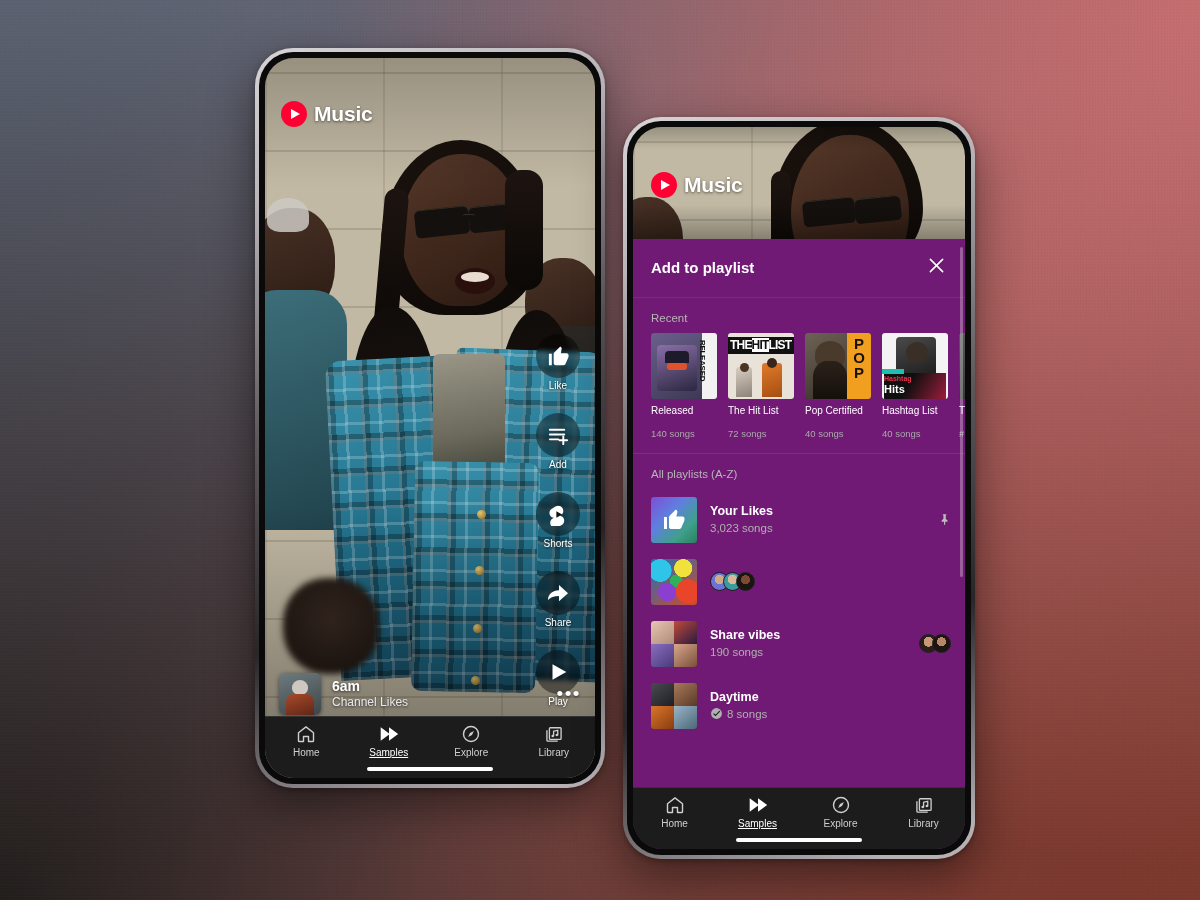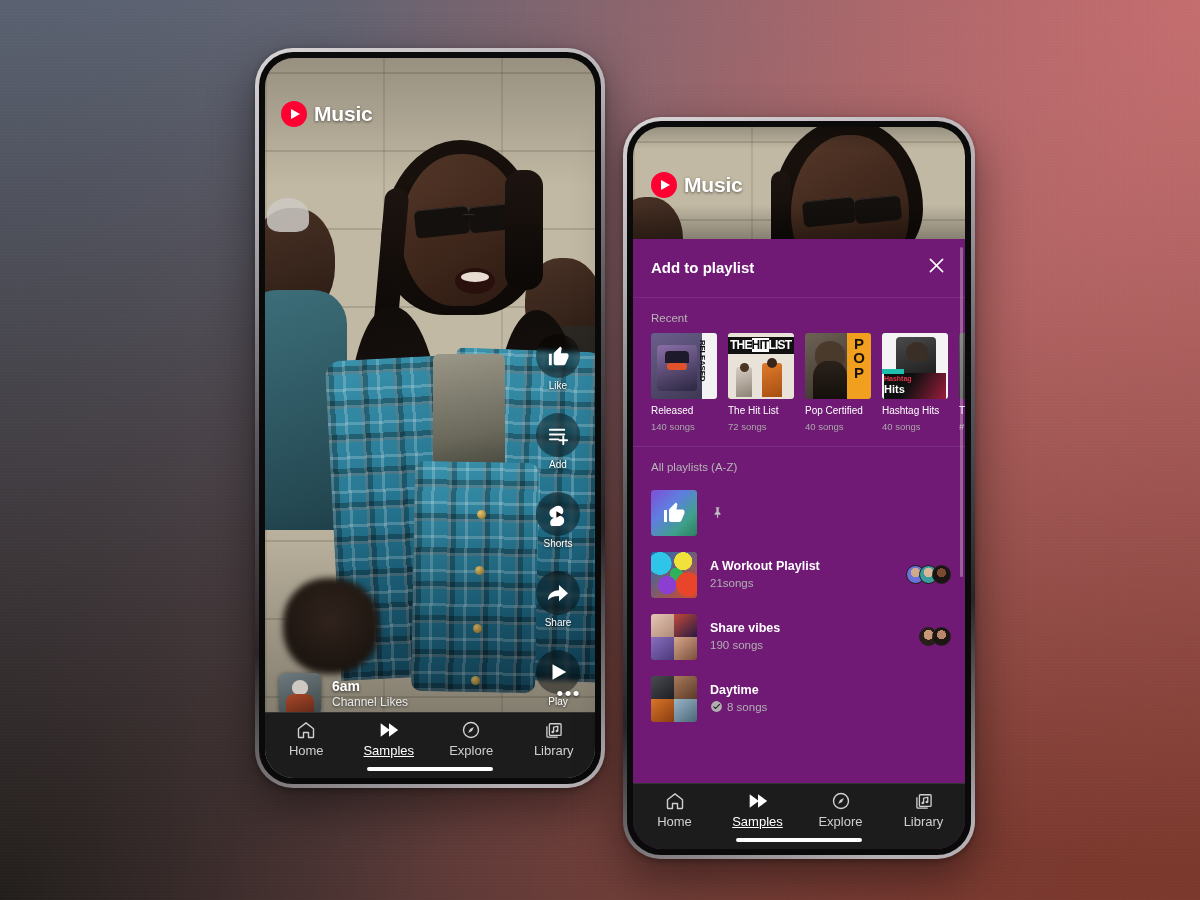--- a/index.html
+++ b/index.html
@@ -193,21 +193,21 @@
 
   
   .botnav {
     position: absolute; left: 0; right: 0; bottom: 0; z-index: 7;
     background: #1c1c1c;
     border-top: 1px solid rgba(255,255,255,0.10);
     padding-top: 7px;
   }
   .botnav-row { display: flex; }
   .nav-item { flex: 1; display: flex; flex-direction: column; align-items: center; gap: 3px; }
-  .nav-label { color: #cfcfcf; font-size: 13px; }
+  .nav-label { color: #cfcfcf; font-size: 10px; }
   .nav-item.active .nav-label { color: #ffffff; text-decoration: underline; }
   .home-ind {
     width: 126px; height: 4px; border-radius: 3px; background: #fff;
     margin: 9px auto 7px auto;
   }
 
   
   .sheet {
     position: absolute; left: 0; right: 0; top: 112px; bottom: 0; z-index: 6;
     background: #701a75;
@@ -224,21 +224,21 @@
   .recent-row {
     display: flex; gap: 11px; padding: 0 0 0 18px; overflow: hidden;
   }
   .rec-card { width: 66px; flex: none; }
   .rec-art {
     width: 66px; height: 66px; border-radius: 3px; overflow: hidden;
     position: relative; background: #2a2a2a;
   }
   .rec-name { color: #fff; font-size: 10px; margin-top: 6px; line-height: 1.25;
     white-space: nowrap; overflow: hidden; }
-  .rec-count { color: #a9a9a9; font-size: 9.5px; margin-top: 3px; white-space: nowrap; }
+  .rec-count { color: #a9a9a9; font-size: 9.5px; margin-top: 10px; white-space: nowrap; }
   .recent-divider { height: 1px; background: rgba(255,255,255,0.09); margin: 14px 0 0 0; }
 
   .pl-list { flex: 1; overflow: hidden; }
   .pl-row {
     display: flex; align-items: center; gap: 13px;
     padding: 8px 14px 8px 18px;
   }
   .pl-art { width: 46px; height: 46px; border-radius: 3px; overflow: hidden; flex: none;
     background: #333; position: relative; }
   .pl-text { min-width: 0; flex: 1; }
@@ -546,21 +546,21 @@
             <div style="position:absolute;left:24px;top:9px;width:22px;height:20px;
                  background:#3a2f26;border-radius:50% 50% 44% 44%;"></div>
             <div style="position:absolute;left:2px;top:40px;right:2px;height:26px;
                  background:linear-gradient(120deg,#0f0f0f 40%,#9b1e3c 100%);}"></div>
             <div style="position:absolute;left:2px;top:42px;color:#e8334f;font-size:7px;
                  font-weight:bold;">Hashtag</div>
             <div style="position:absolute;left:2px;top:50px;color:#fff;font-size:11px;
                  font-weight:bold;">Hits</div>
             <div style="position:absolute;left:0;top:36px;width:22px;height:5px;background:#1fbfae;"></div>
           </div>
-          <div class="rec-name">Hashtag Hits</div>
+          <div class="rec-name">Hashtag List</div>
           <div class="rec-count">40 songs</div>
         </div>
 
         <div class="rec-card">
           <div class="rec-art">
             <div style="position:absolute;inset:0;background:linear-gradient(150deg,#5a5a5a,#262626);"></div>
           </div>
           <div class="rec-name">T</div>
           <div class="rec-count">#</div>
         </div>
@@ -573,43 +573,43 @@
 
       <div class="pl-list">
 
         <div class="pl-row">
           <div class="pl-art">
             <div class="like-art">
               <svg width="24" height="24" viewBox="0 0 24 24" fill="#fff">
                 <path d="M2 21h3V9H2v12zM22.5 10.5c0-1.1-.9-2-2-2h-6.1l.95-4.57.03-.32c0-.41-.17-.79-.44-1.06L13.85 1.5 7.6 7.76c-.37.36-.6.87-.6 1.43V19c0 1.1.9 2 2 2h8.5c.8 0 1.5-.48 1.8-1.18l3.02-7.05c.09-.23.14-.47.14-.73v-1.54z"></path>
               </svg>
             </div>
+          </div>
+          <div class="pl-text">
+            <div class="pl-title">Your Likes</div>
+            <div class="pl-sub">
+                  <span>3,023 songs</span>
+                </div>
           </div>
           <div class="pl-right">
             <svg width="14" height="14" viewBox="0 0 24 24" fill="#bdbdbd">
               <path d="M14 2h-4v2h1v6l-3 3v2h4v5h2v-5h4v-2l-3-3V4h1V2z"></path>
             </svg>
           </div>
         </div>
 
         <div class="pl-row">
           <div class="pl-art">
             <div style="position:absolute;inset:0;background:
                  radial-gradient(circle at 20% 25%, #2ec5e8 0 22%, rgba(0,0,0,0) 23%),
                  radial-gradient(circle at 70% 20%, #f0e23a 0 18%, rgba(0,0,0,0) 19%),
                  radial-gradient(circle at 80% 70%, #e8452a 0 24%, rgba(0,0,0,0) 25%),
                  radial-gradient(circle at 35% 72%, #8a3fd0 0 20%, rgba(0,0,0,0) 21%),
                  radial-gradient(circle at 55% 48%, #2fb05a 0 18%, rgba(0,0,0,0) 19%),
                  linear-gradient(140deg,#1f6fb8,#d44a2a);"></div>
-          </div>
-          <div class="pl-text">
-            <div class="pl-title">A Workout Playlist</div>
-            <div class="pl-sub">
-                  <span>21songs</span>
-                </div>
           </div>
           <div class="pl-right">
             <div class="avatars">
               <span class="av" style="background:radial-gradient(circle at 50% 38%, #cfa98c 0 34%, #6b72d8 35%);"></span>
               <span class="av" style="background:radial-gradient(circle at 50% 38%, #d9b79a 0 36%, #3c9c9c 37%);"></span>
               <span class="av" style="background:radial-gradient(circle at 50% 40%, #7a4a32 0 34%, #1a1412 35%);"></span>
             </div>
           </div>
         </div>
 

